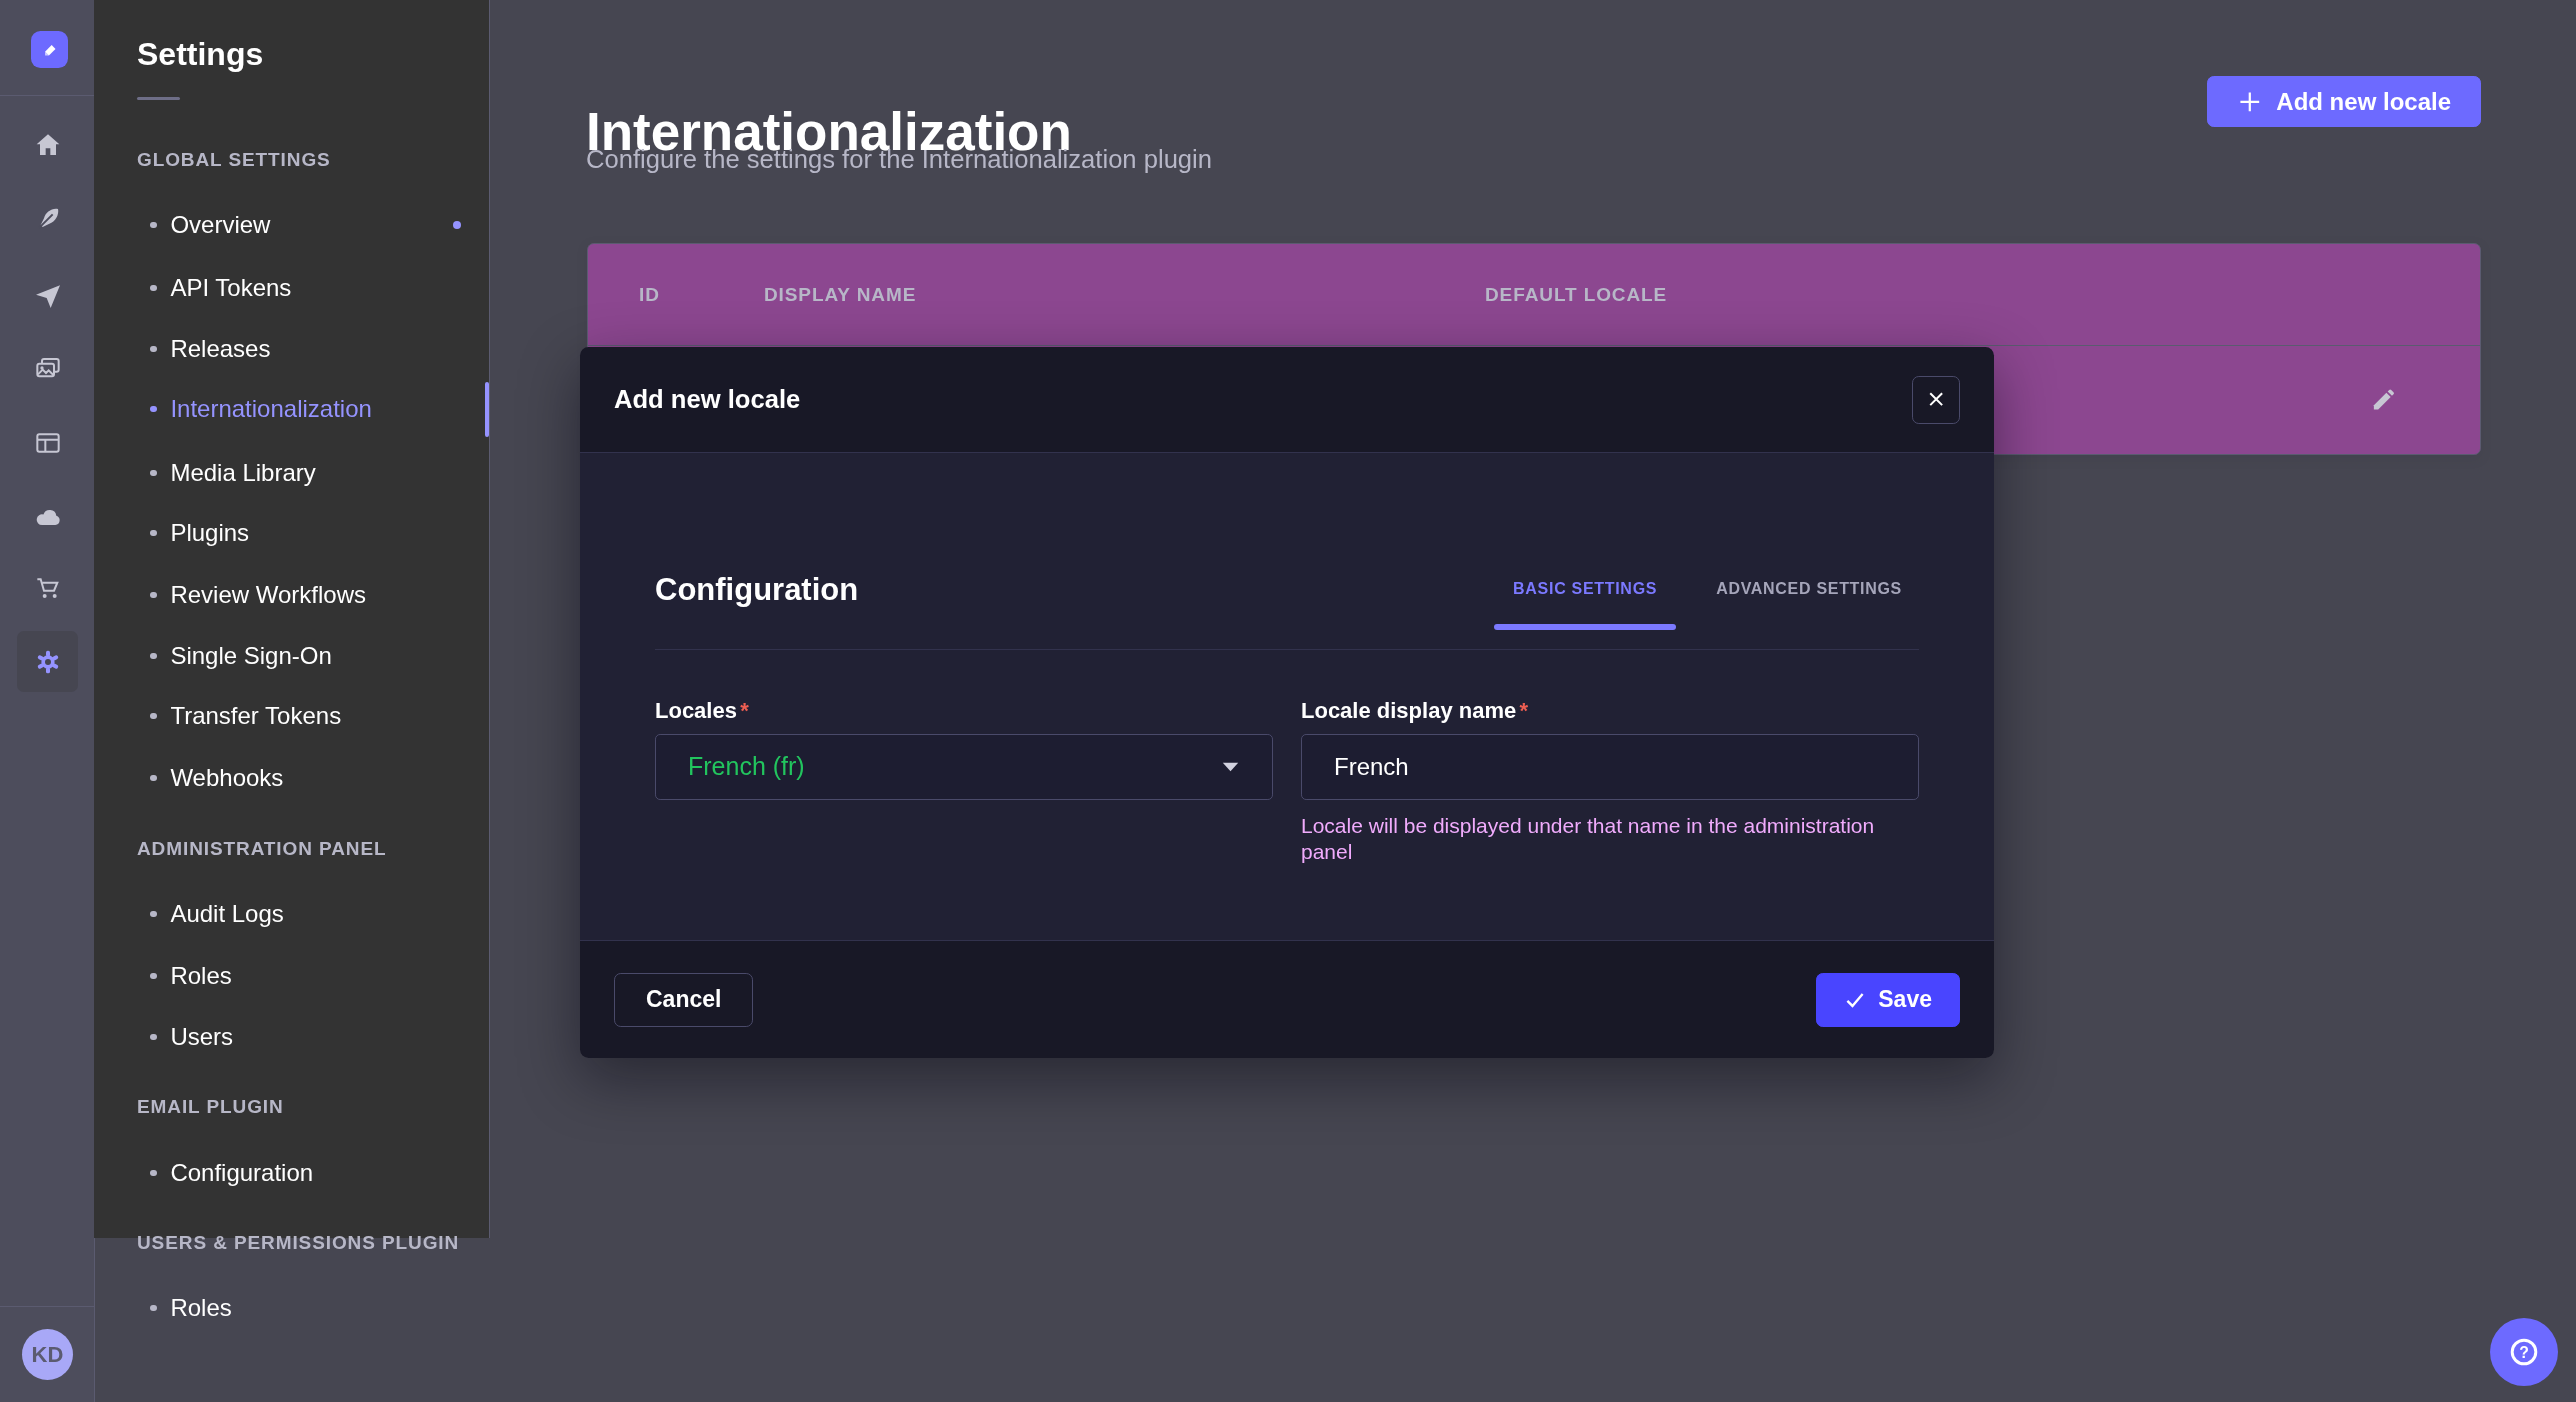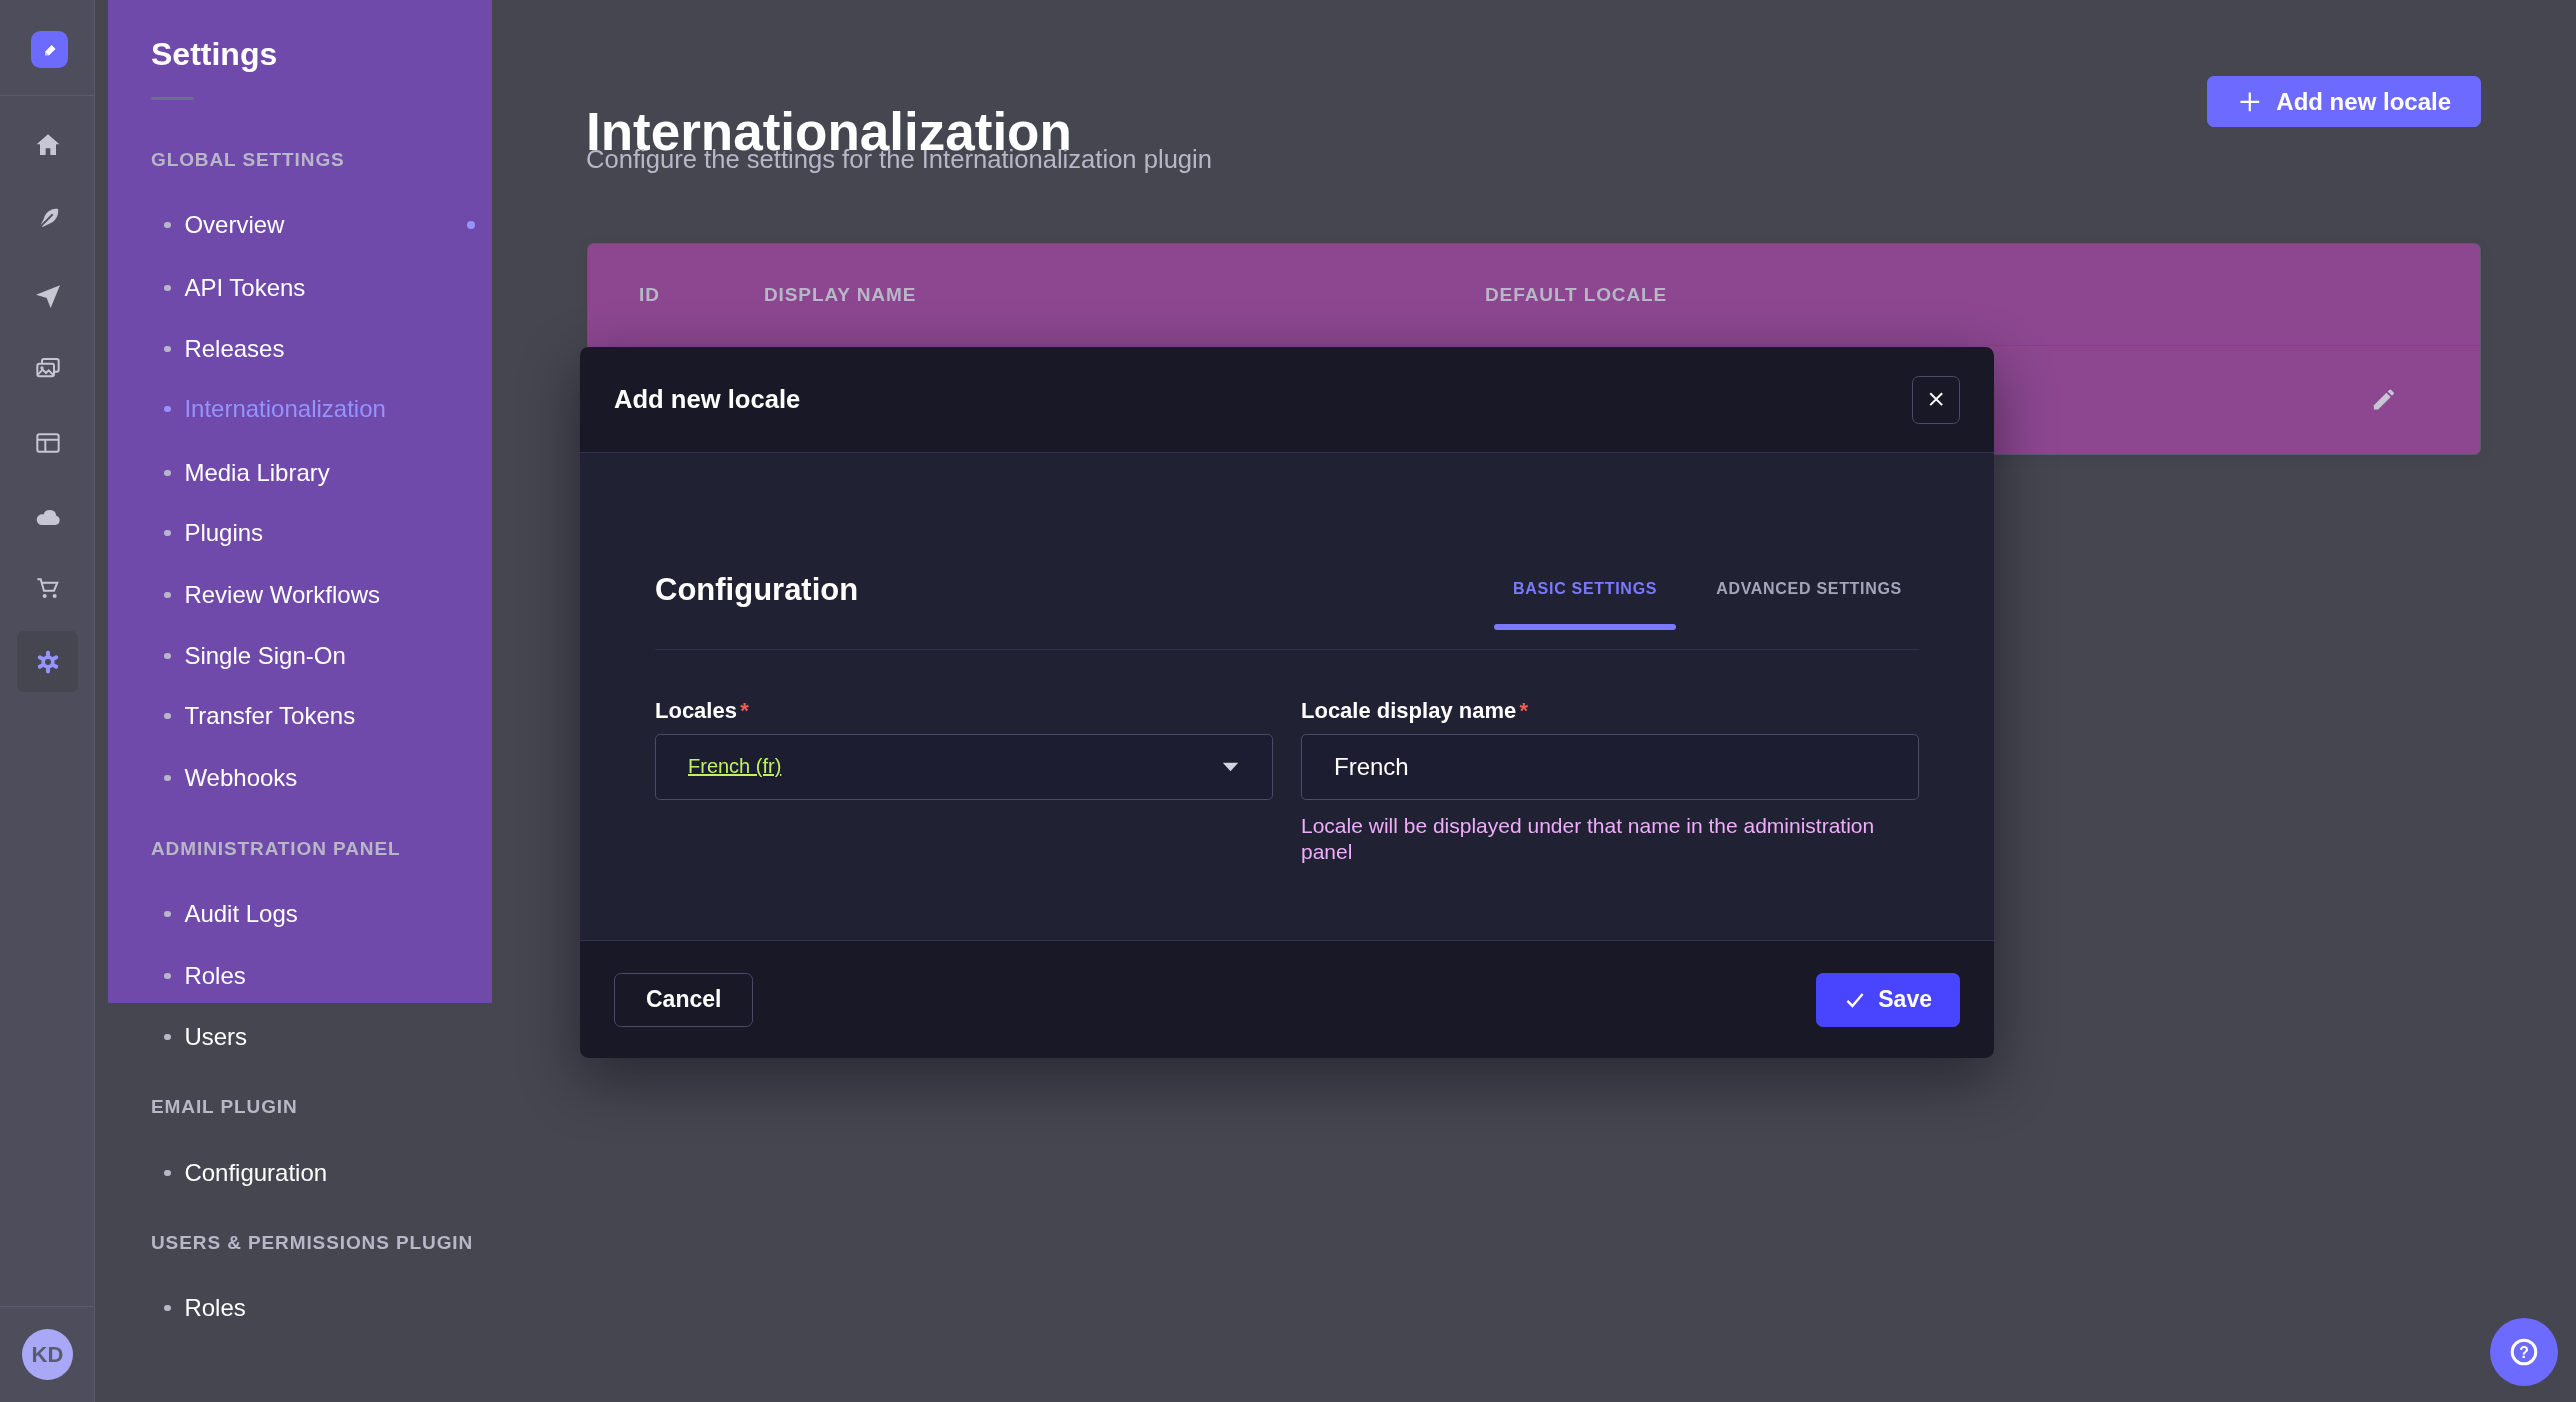--- a/index.html
+++ b/index.html
@@ -15,22 +15,22 @@
   .rail-divider{position:absolute;left:0;width:95px;height:0.9px;background:#32324d;}
   .rail-btn{position:absolute;left:27px;width:41px;height:41px;display:flex;
             align-items:center;justify-content:center;cursor:pointer;border-radius:6.8px;}
   .rail-btn svg{width:32px;height:32px;}
   .rail-btn.active-tool{left:17px;width:61px;height:61px;background:#181826;}
   .avatar{position:absolute;left:22px;top:1329px;width:51px;height:51px;border-radius:50%;
           background:#9393f5;color:#32324d;font-size:22px;font-weight:700;
           display:flex;align-items:center;justify-content:center;cursor:pointer;}
 
   
-  .subnav{position:absolute;left:108px;top:0;width:396px;height:1003px;
-          background:#4c1d95;border-right:0.9px solid #32324d;}
+  .subnav{position:absolute;left:94px;top:0;width:396px;height:1238px;
+          background:#000000;border-right:0.9px solid #32324d;}
   .subnav-title{position:absolute;left:43px;top:36px;font-size:32px;font-weight:700;color:#fff;}
   .subnav-rule{position:absolute;left:43px;top:97px;width:43px;height:2.6px;background:#4a4a6a;border-radius:1.7px;}
   .sp-label{position:absolute;left:43px;height:48px;display:flex;align-items:center;
             font-size:19px;font-weight:700;letter-spacing:0.9px;color:#a5a5ba;}
   .sp-item{position:absolute;left:0;width:100%;height:58px;display:flex;align-items:center;cursor:pointer;}
   .sp-bullet{width:6.8px;height:6.8px;border-radius:50%;background:#a5a5ba;margin-left:56px;flex:none;}
   .sp-item-label{margin-left:13.6px;font-size:24px;color:#fff;}
   .sp-item.active .sp-bullet{background:#7b79ff;}
   .sp-item.active .sp-item-label{color:#7b79ff;font-weight:500;}
   .sp-notif{position:absolute;right:28px;width:8.5px;height:8.5px;border-radius:50%;background:#7b79ff;}
@@ -74,21 +74,21 @@
   .tab.active{color:#7b79ff;}
   .tab.active::after{content:"";position:absolute;left:-19px;right:-19px;bottom:-31px;height:6px;
                      border-radius:3.4px;background:#7b79ff;}
   .fields{display:flex;gap:28px;margin-top:48px;}
   .field{flex:1;min-width:0;}
   .field-label{font-size:22px;font-weight:700;line-height:25.6px;color:#fff;margin-bottom:10.2px;}
   .req{color:#ee5e52;margin-left:3.4px;}
   .control{height:66px;border:0.9px solid #4a4a6a;border-radius:5.1px;background:#1d1d31;
            display:flex;align-items:center;padding:0 32px;width:100%;}
   .control.select{justify-content:space-between;cursor:pointer;}
-  .control-text{font-size:20px;color:#bef264;text-decoration:underline;}
+  .control-text{font-size:25px;color:#22c55e;}
   input.control{font-size:24px;color:#fff;font-family:inherit;outline:none;}
   .hint{margin-top:13.6px;width:596px;font-size:21px;line-height:26px;color:#f0abfc;}
   .modal-footer{height:118px;flex:none;background:#181826;border-radius:0 0 8.5px 8.5px;
                 border-top:0.9px solid #32324d;display:flex;align-items:center;
                 justify-content:space-between;padding:0 34px;}
   .btn-cancel{height:54px;padding:0 31px;border-radius:6.8px;background:transparent;
               border:0.9px solid #4a4a6a;color:#fff;font-size:23px;font-weight:600;
               font-family:Liberation Sans, sans-serif;cursor:pointer;}
   .btn-save{height:54px;padding:0 27px;border-radius:6.8px;background:#4945ff;border:0.9px solid #4945ff;
             color:#fff;font-size:23px;font-weight:600;font-family:inherit;cursor:pointer;

